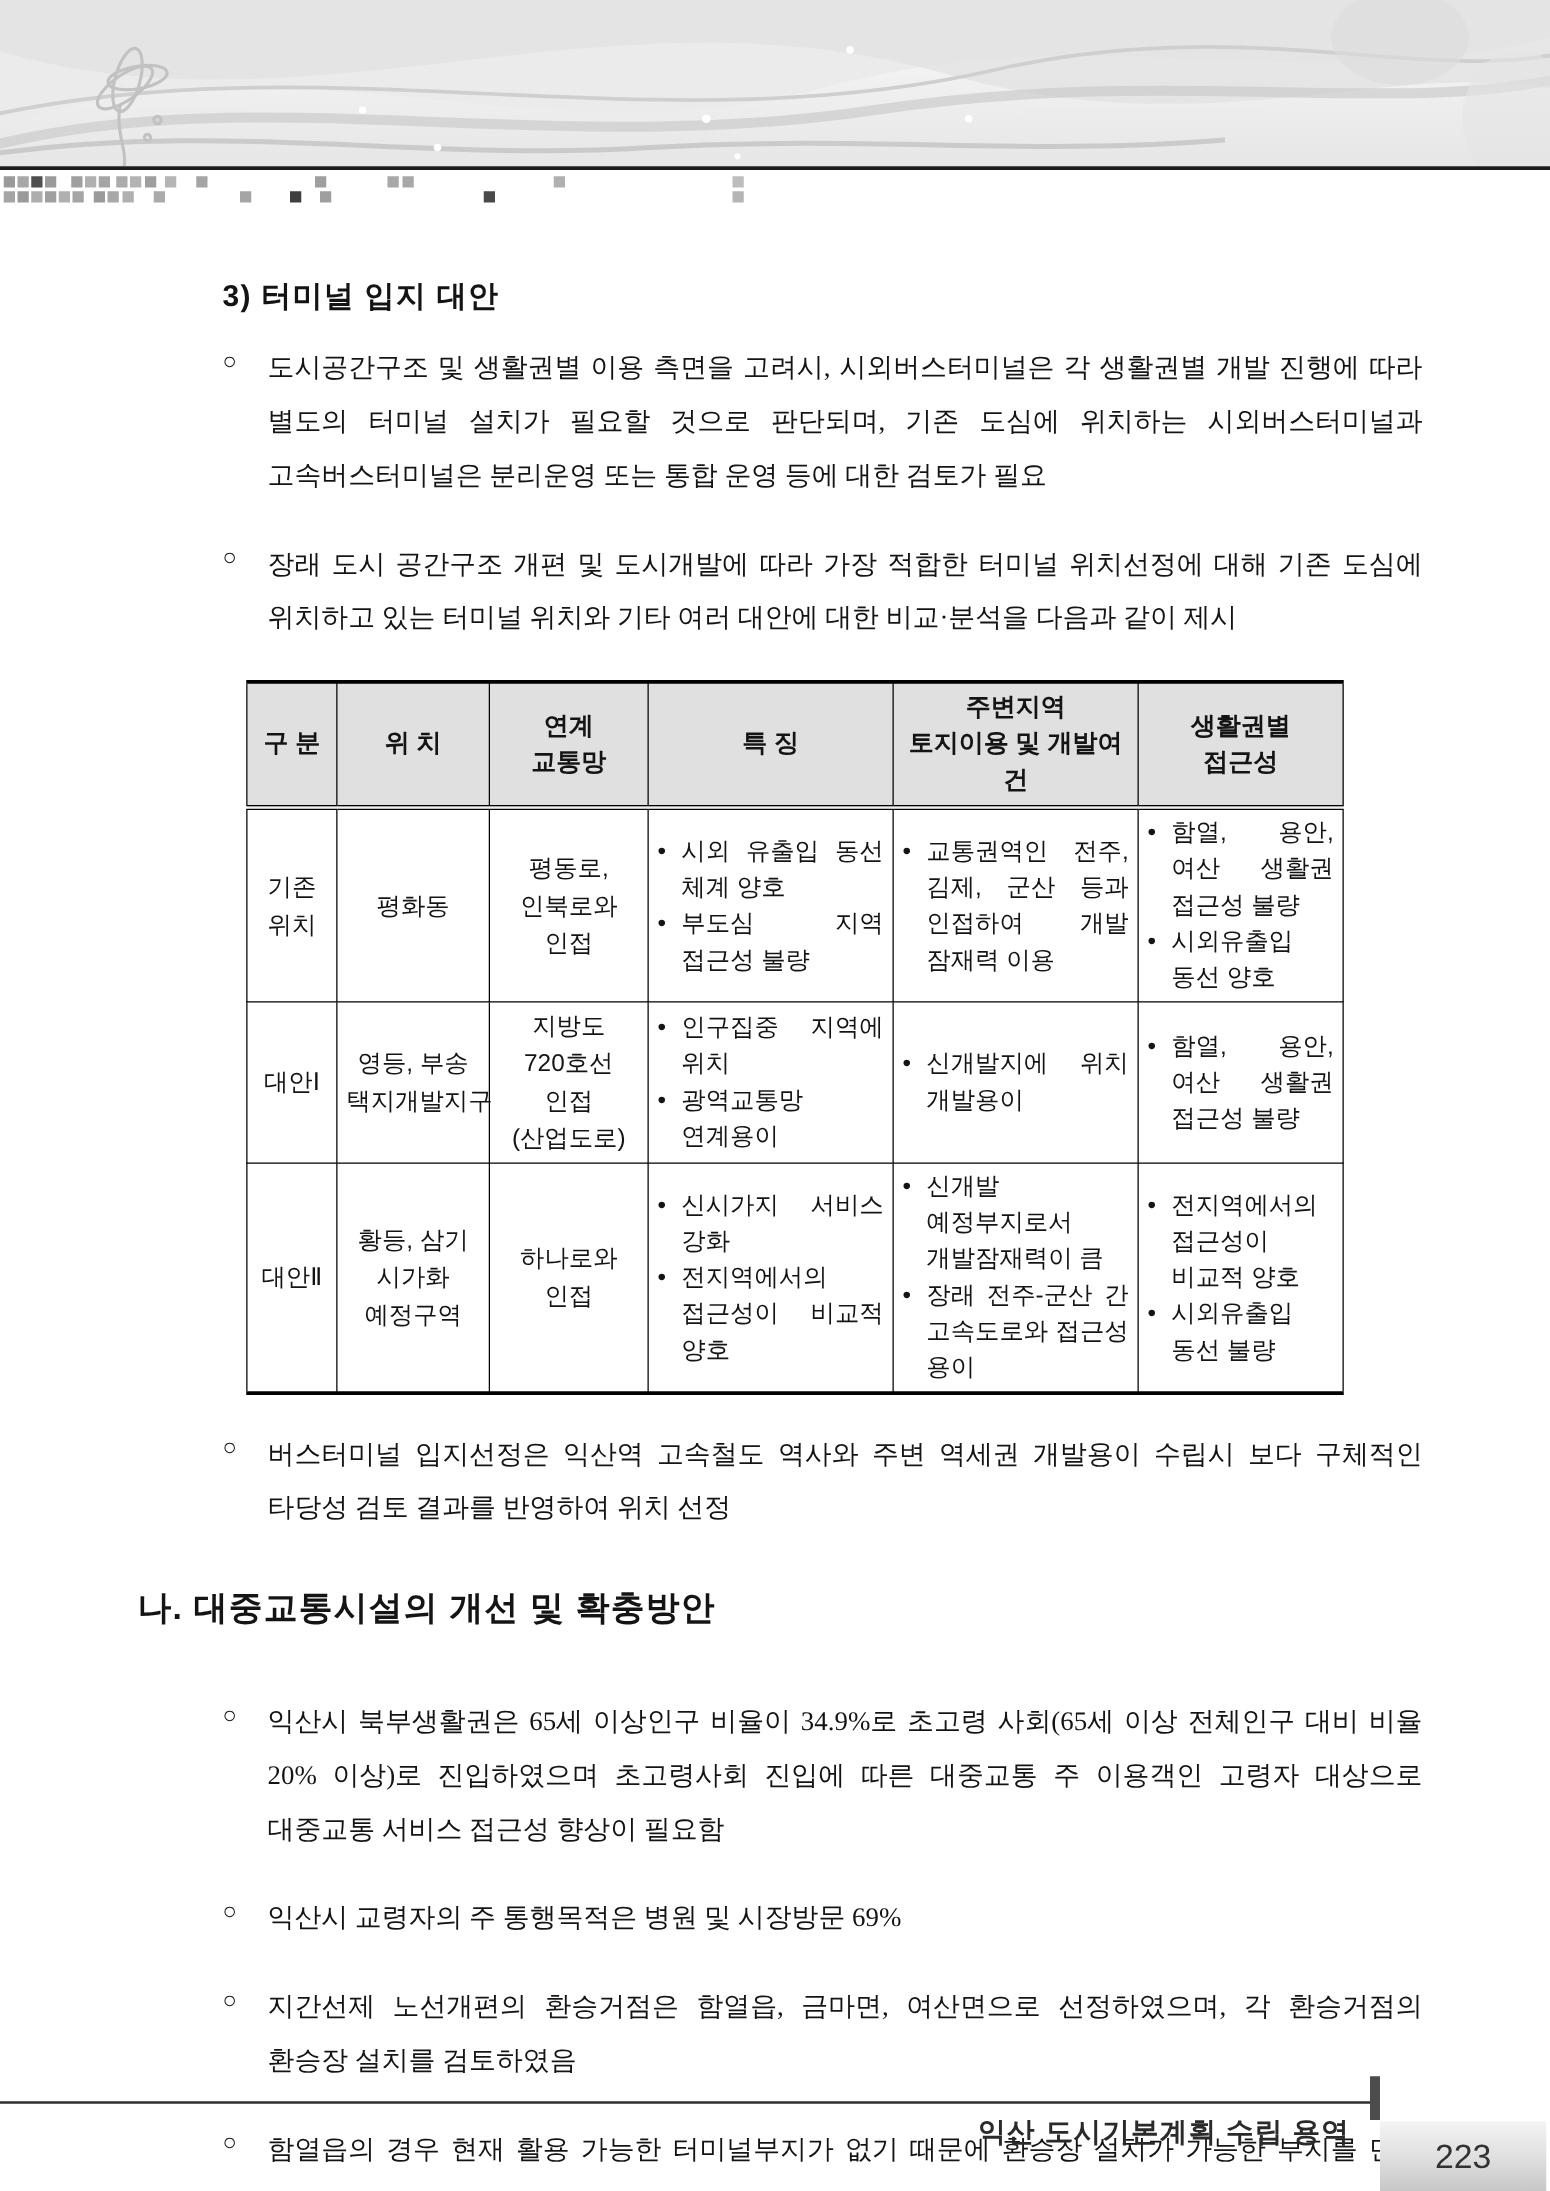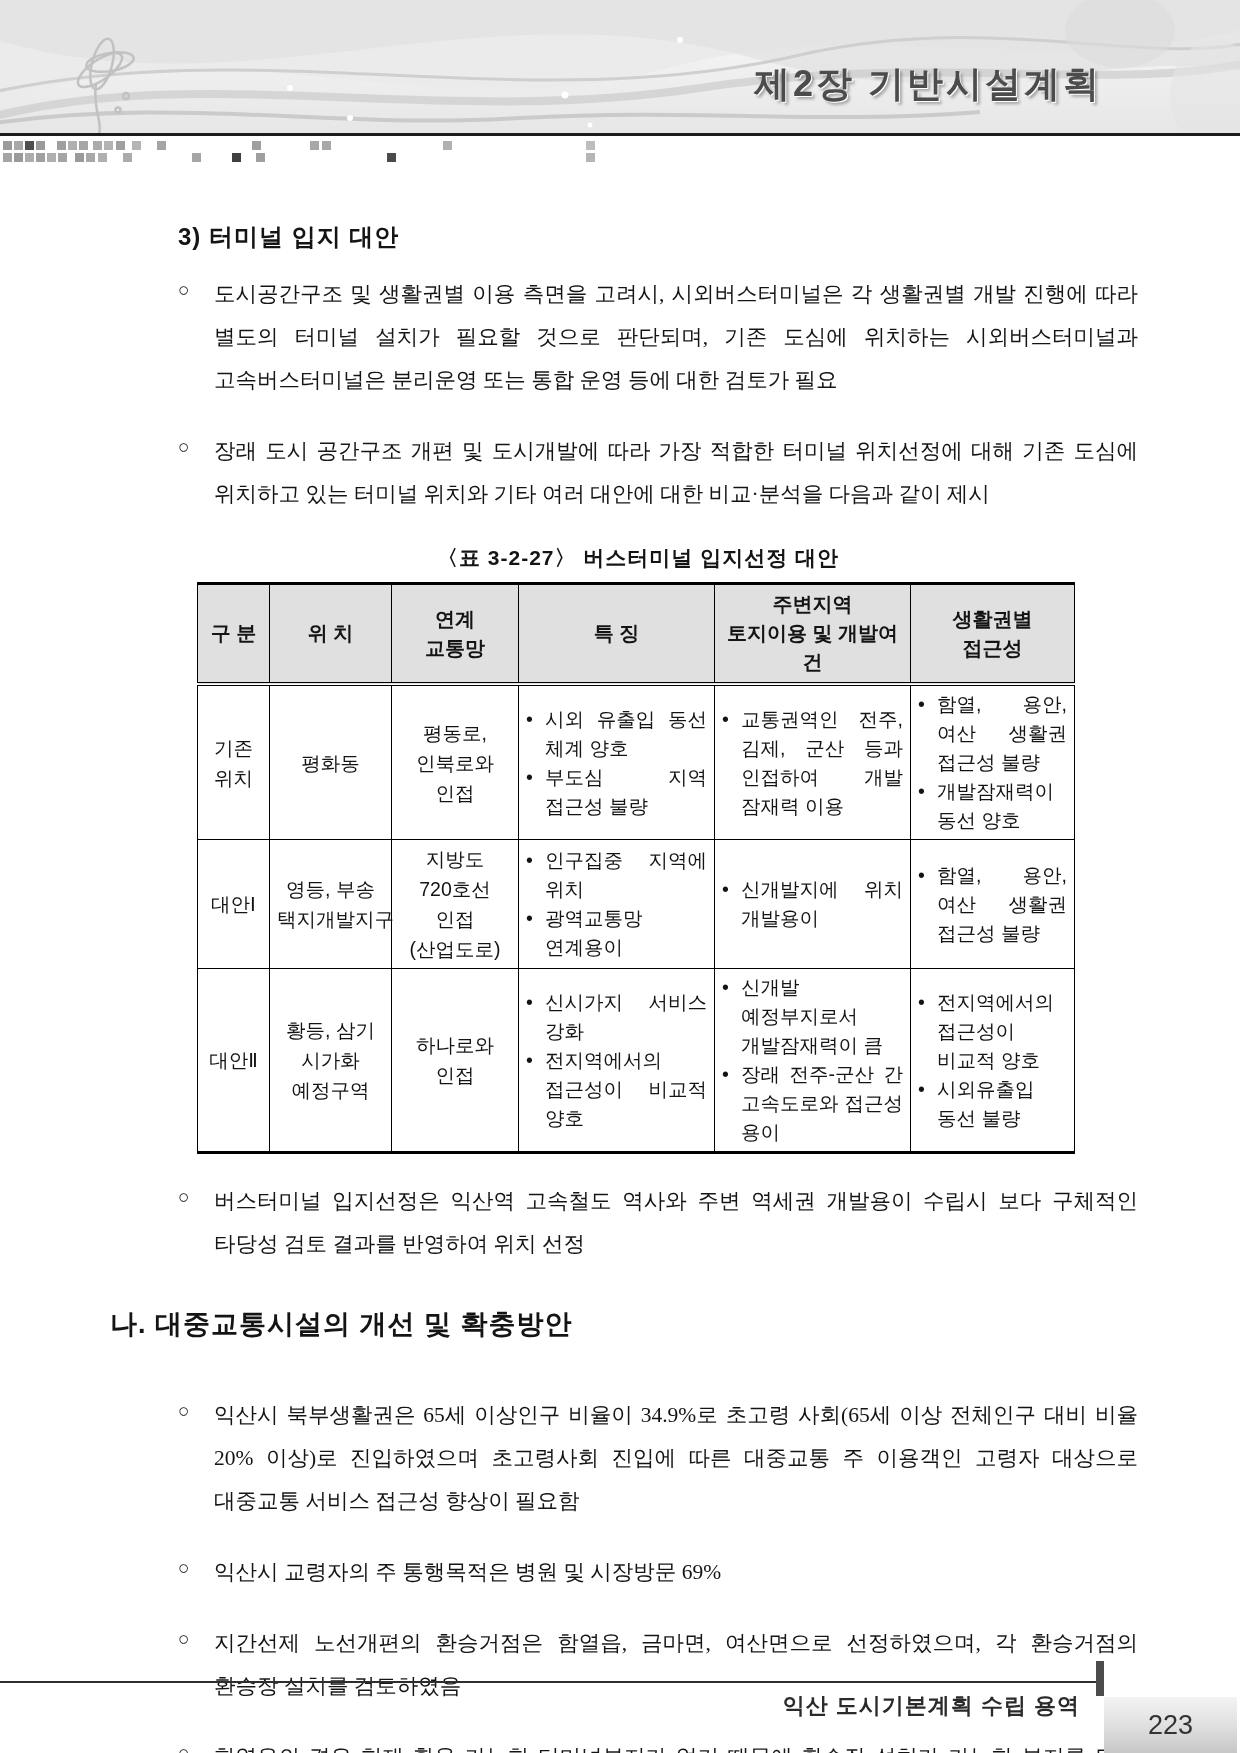--- a/index.html
+++ b/index.html
@@ -77,21 +77,20 @@
         <circle cx="126" cy="96" r="3"></circle>
         <circle cx="118" cy="110" r="2.5"></circle>
       </g>
       <circle cx="290" cy="88" r="3" fill="#fff"></circle>
       <circle cx="350" cy="118" r="3" fill="#fff"></circle>
       <circle cx="565" cy="95" r="3.5" fill="#fff"></circle>
       <circle cx="590" cy="125" r="2.5" fill="#fff"></circle>
       <circle cx="680" cy="40" r="3" fill="#fff"></circle>
       <circle cx="775" cy="95" r="3" fill="#fff"></circle>
     </svg>
-    <div class="chapter-title">제2장  기반시설계획</div>
   </div>
   <div class="banner-rule"></div>
   <div id="pixels">
       <span class="pix" style="left: 3px; top: 141px; background: rgb(154, 154, 154);"></span>
       <span class="pix" style="left: 14px; top: 141px; background: rgb(168, 168, 168);"></span>
       <span class="pix" style="left: 25px; top: 141px; background: rgb(79, 79, 79);"></span>
       <span class="pix" style="left: 36px; top: 141px; background: rgb(154, 154, 154);"></span>
       <span class="pix" style="left: 57px; top: 141px; background: rgb(159, 159, 159);"></span>
       <span class="pix" style="left: 68px; top: 141px; background: rgb(176, 176, 176);"></span>
       <span class="pix" style="left: 79px; top: 141px; background: rgb(165, 165, 165);"></span>
@@ -130,21 +129,20 @@
         <div class="obullet">
           <span class="omark">○</span>
           <div class="otext">도시공간구조 및 생활권별 이용 측면을 고려시, 시외버스터미널은 각 생활권별 개발 진행에 따라 별도의 터미널 설치가 필요할 것으로 판단되며, 기존 도심에 위치하는 시외버스터미널과 고속버스터미널은 분리운영 또는 통합 운영 등에 대한 검토가 필요</div>
         </div>
         <div class="obullet">
           <span class="omark">○</span>
           <div class="otext">장래 도시 공간구조 개편 및 도시개발에 따라 가장 적합한 터미널 위치선정에 대해 기존 도심에 위치하고 있는 터미널 위치와 기타 여러 대안에 대한 비교·분석을 다음과 같이 제시</div>
         </div>
       </div>
 
-    <div class="h-sans tbl-caption">〈표 3-2-27〉 버스터미널 입지선정 대안</div>
 
     <table class="alt" id="alt-table">
         <colgroup>
           <col style="width: 72px;">
           <col style="width: 122px;">
           <col style="width: 127px;">
           <col style="width: 196px;">
           <col style="width: 196px;">
           <col style="width: 164px;">
         </colgroup>
@@ -185,21 +183,21 @@
                 <span class="btxt">교통권역인 전주, 김제, 군산 등과 인접하여 개발 잠재력 이용</span>
               </div>
             </td>
             <td>
               <div class="bl">
                 <span class="bdot">•</span>
                 <span class="btxt">함열, 용안, 여산 생활권 접근성 불량</span>
               </div>
               <div class="bl">
                 <span class="bdot">•</span>
-                <span class="btxt">개발잠재력이 동선 양호</span>
+                <span class="btxt">시외유출입 동선 양호</span>
               </div>
             </td>
           </tr>
           <tr style="height: 88px;">
             <td class="cc">대안Ⅰ</td>
             <td class="cc">영등, 부송
 택지개발지구</td>
             <td class="cc">지방도
 720호선 인접
 (산업도로)</td>

